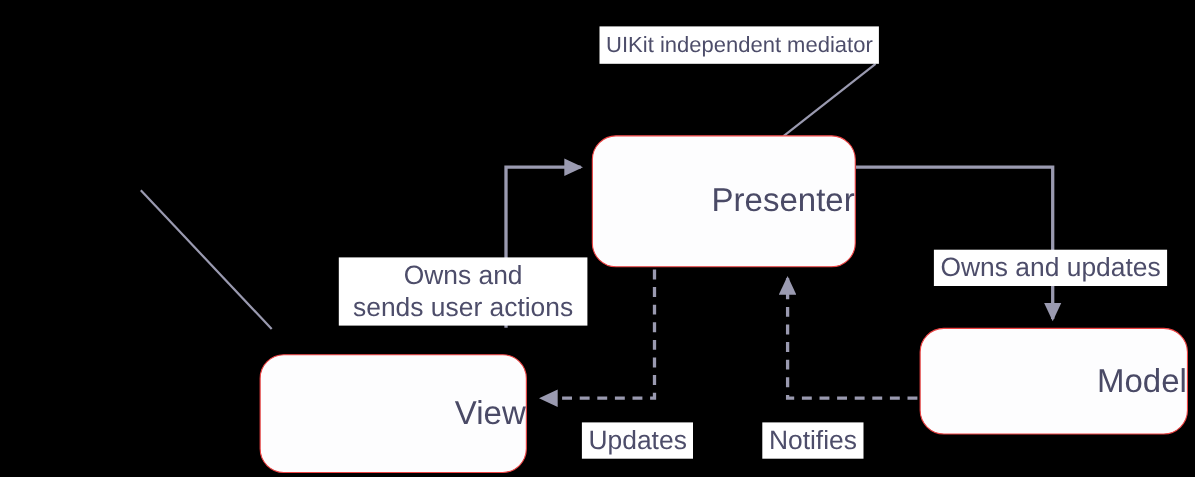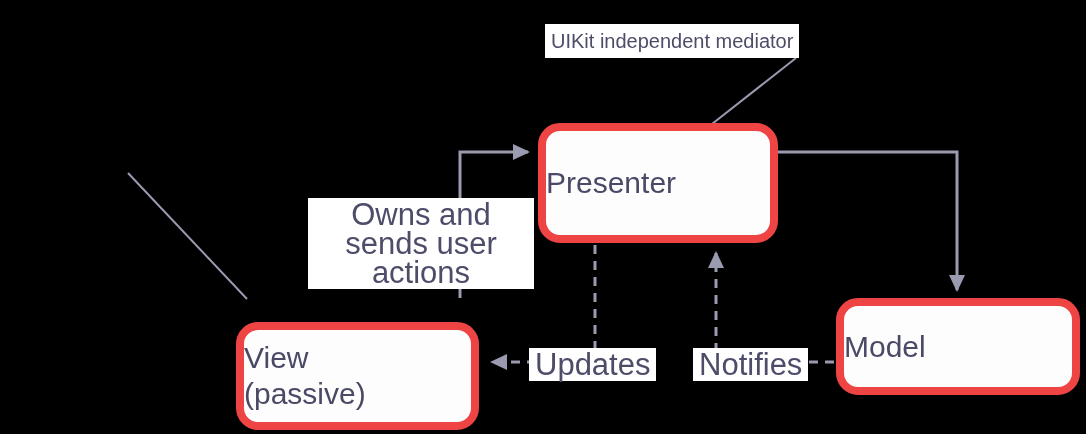--- a/index.html
+++ b/index.html
@@ -16,26 +16,26 @@
     overflow: hidden;
   }
   #connectors {
     position: absolute;
     left: 0; top: 0;
     width: 1086px; height: 434px;
   }
   .box {
     position: absolute;
     background: #fdfdfe;
-    border: 8px solid #ef4444;
+    border: 1px solid #ef4444;
     border-radius: 22px;
     box-sizing: border-box;
     display: flex;
     flex-direction: column;
-    align-items: flex-start;
+    align-items: flex-end;
     justify-content: center;
     color: #4a4a66;
     font-size: 30px;
     line-height: 36px;
     text-align: center;
     z-index: 2;
   }
   .annotation {
     position: absolute;
     background: #ffffff;
@@ -43,25 +43,26 @@
     font-size: 20px;
     line-height: 30px;
     padding: 2px 6px;
     white-space: nowrap;
     z-index: 3;
   }
   .edge-label {
     position: absolute;
     background: #ffffff;
     color: #4d4d6a;
-    font-size: 31px;
+    font-size: 24px;
     line-height: 29px;
     padding: 2px 6px;
     text-align: center;
     z-index: 3;
+    margin-top: 36px;
   }
   .edge-label.multiline {
     white-space: pre-line;
   }
 </style>
 </head>
 <body>
 
 <div id="canvas">
 
@@ -83,31 +84,31 @@
     <line x1="796" y1="58" x2="712" y2="124" stroke="#9a9ab0" stroke-width="2"></line>
     <line x1="128" y1="173" x2="247" y2="299" stroke="#9a9ab0" stroke-width="2"></line>
   </svg>
 
   <div class="box" style="left:538px; top:123px; width:240px; height:120px;">
     <span>Presenter</span>
   </div>
 
   <div class="box" style="left:236px; top:298px; width:243px; height:108px;margin-top:24px;">
     <span>View</span>
-    <span>(passive)</span>
   </div>
 
   <div class="box" style="left:836px; top:298px; width:244px; height:97px;">
     <span>Model</span>
   </div>
 
   <div class="annotation" style="left:545px; top:24px;">UIKit independent mediator</div>
 
 
   <div class="edge-label multiline" style="left:308px; top:198px; width:214px;">Owns and
 sends user actions</div>
 
+  <div class="edge-label" style="left:849px; top:191px;">Owns and updates</div>
 
   <div class="edge-label" style="left:529px; top:348px;text-align:right;">Updates</div>
 
   <div class="edge-label" style="left:693px; top:348px;">Notifies</div>
 
 </div>
 
 </body></html>

